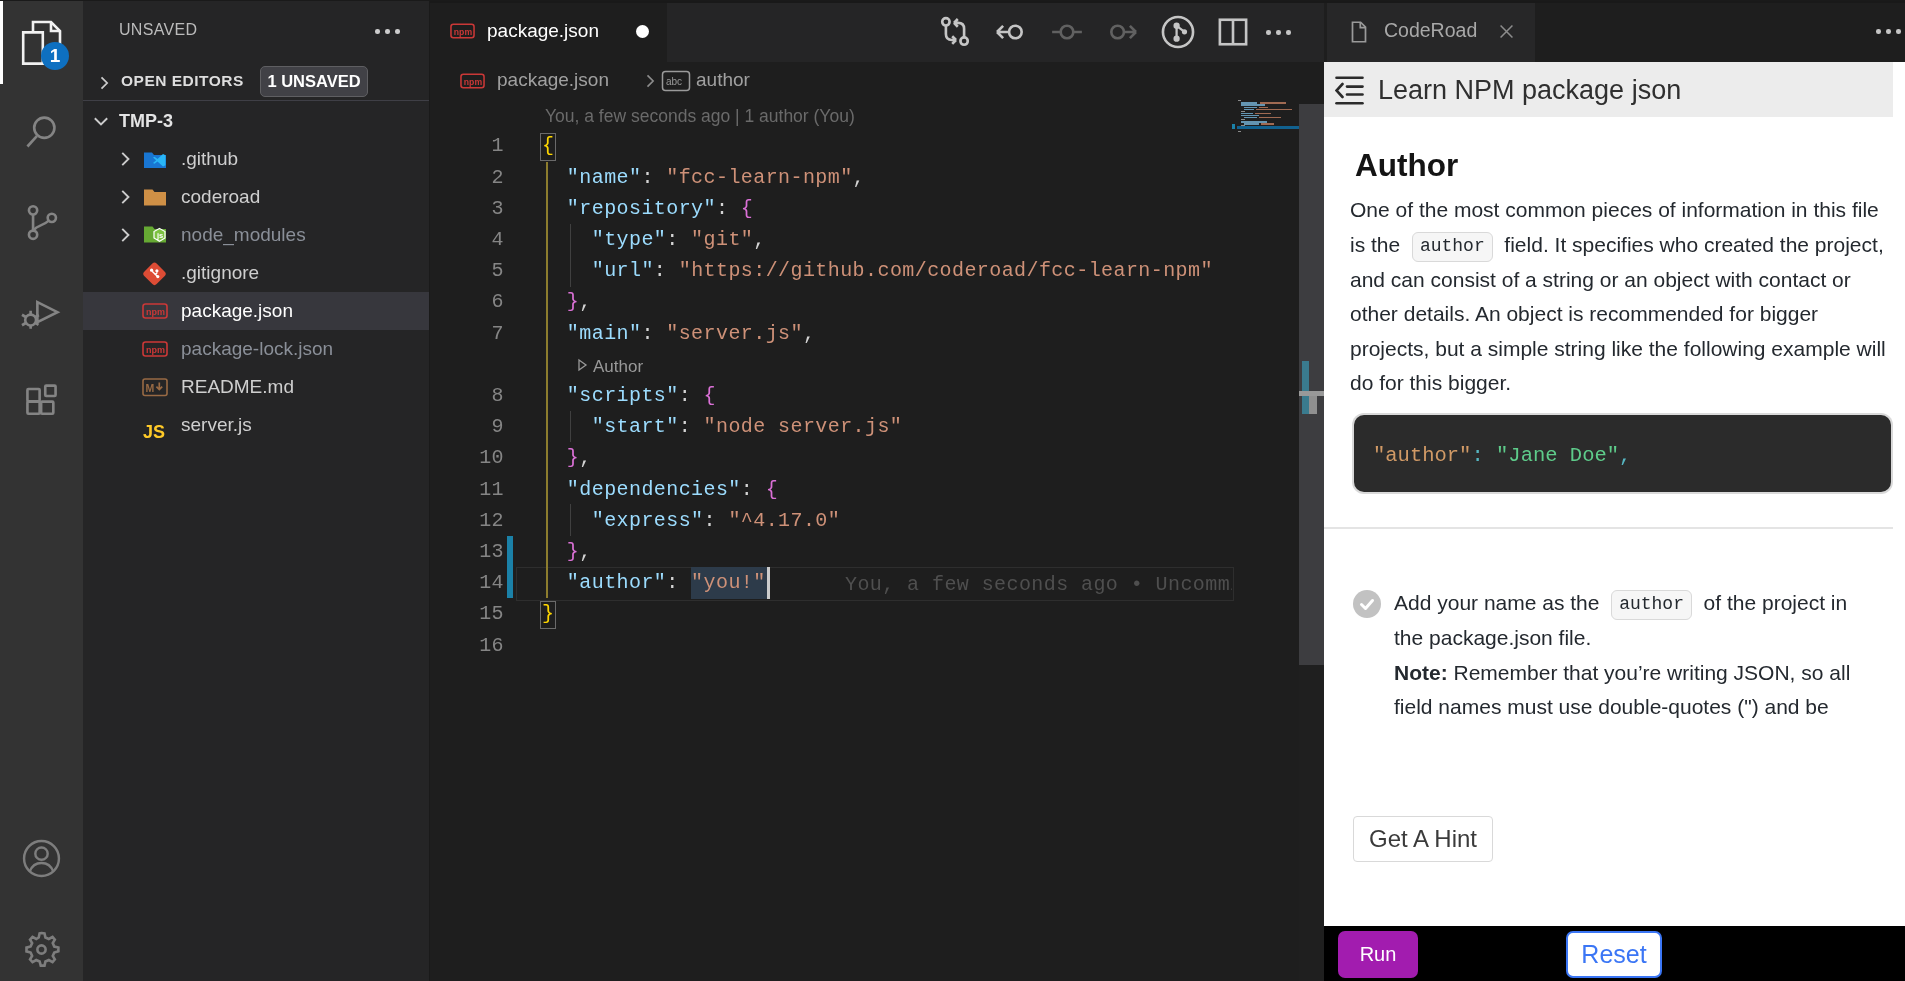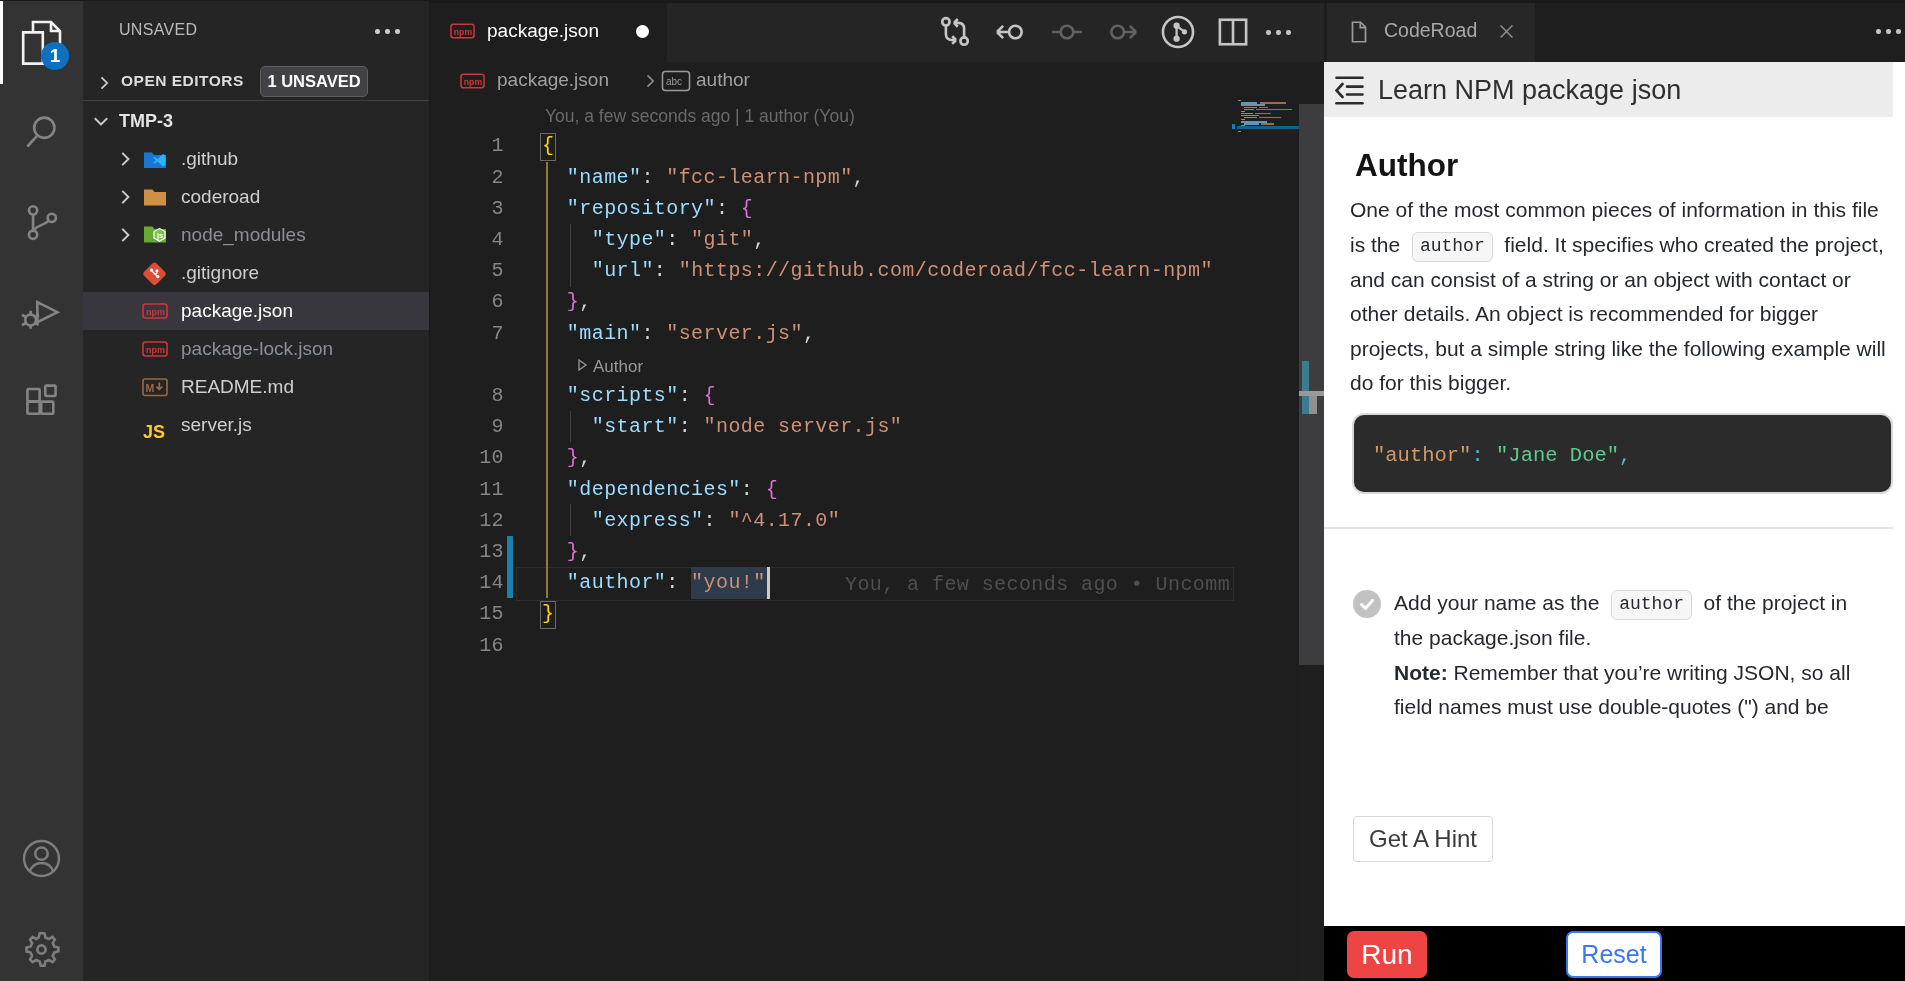--- a/index.html
+++ b/index.html
@@ -422,22 +422,22 @@
     <div class="abs ptext" style="left:70px;top:586px;width:480px;line-height:34.7px;">
       <div>Add your name as the&nbsp; <span class="chip">author</span> &nbsp;of the project in</div>
       <div>the package.json file.</div>
       <div><b>Note:</b> Remember that you’re writing JSON, so all</div>
       <div>field names must use double-quotes (") and be</div>
     </div>
     <div class="abs" style="left:29px;top:816px;width:140px;height:46px;border:1.5px solid #d9d9d9;border-radius:4px;
          box-sizing:border-box;font-size:24px;color:#3b3b3b;text-align:center;line-height:43px;background:#fff;">Get A Hint</div>
 
     <div class="abs" style="left:0;top:926px;width:581px;height:55px;background:#000000;"></div>
-    <div class="abs" style="left:23px;top:930.5px;width:80px;height:47px;background:#ef4444;border-radius:7px;
-         font-size:28px;color:#ffffff;text-align:center;line-height:47px;">Run</div>
+    <div class="abs" style="left:14px;top:930.5px;width:80px;height:47px;background:#a21caf;border-radius:7px;
+         font-size:20px;color:#ffffff;text-align:center;line-height:47px;">Run</div>
     <div class="abs" style="left:242px;top:930.5px;width:96px;height:47px;background:#ffffff;border:2px solid #3b76f5;border-radius:7px;
          box-sizing:border-box;font-size:25px;color:#3b76f5;text-align:center;line-height:43px;">Reset</div>
 
     <div class="abs" style="left:569px;top:62px;width:12px;height:864px;background:#ffffff;"></div>
   </div>
   <div id="topline" class="abs" style="left:430px;top:0;width:1475px;height:3px;background:#191919;"></div>
   <div class="abs" style="left:0;top:0;width:1905px;height:1px;background:#1a1a1a;"></div>
   <div class="abs" style="left:429px;top:0;width:1px;height:981px;background:#1a1a1a;"></div>
 </div>
 

